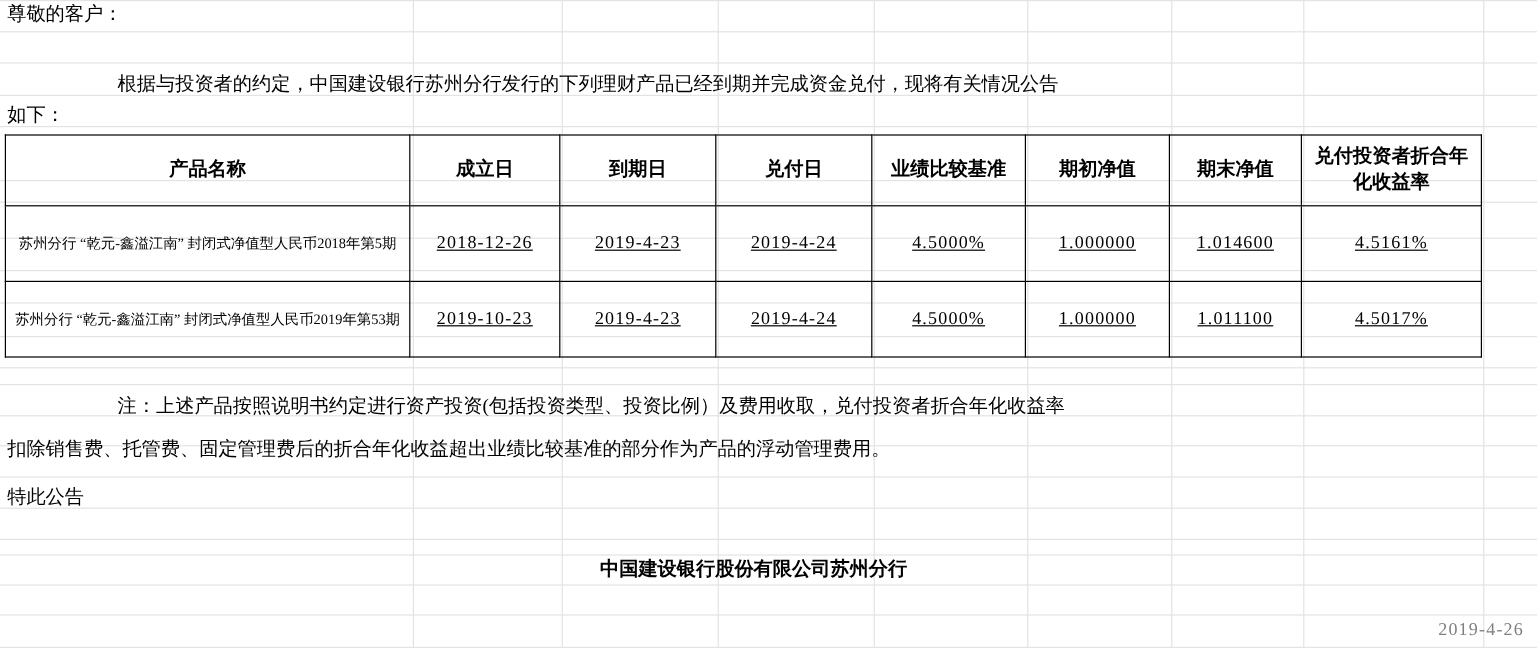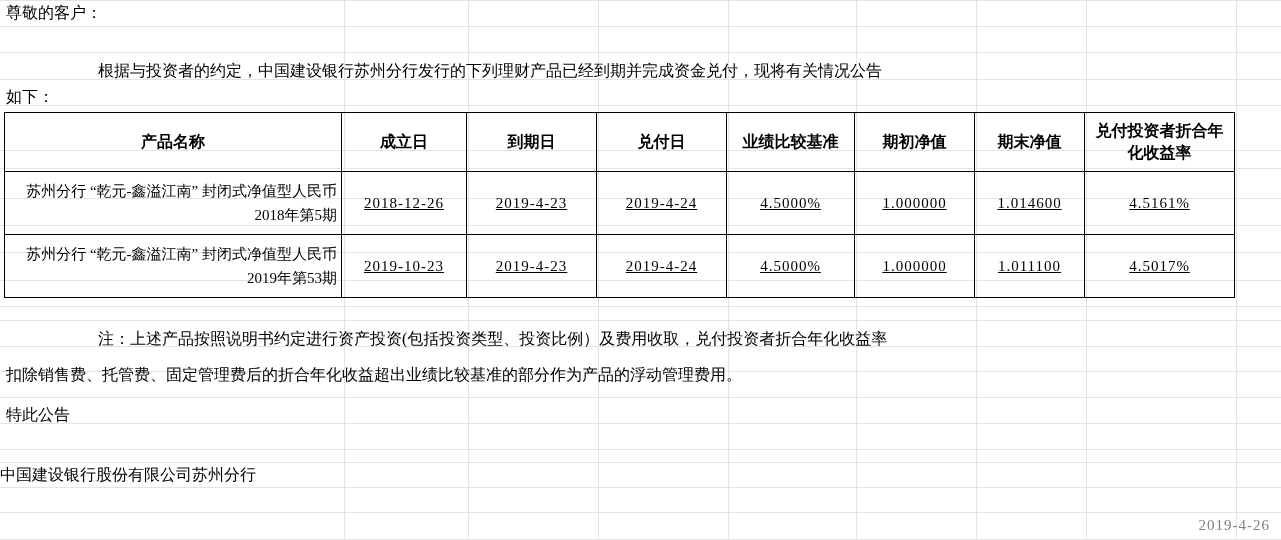--- a/index.html
+++ b/index.html
@@ -90,22 +90,22 @@
     text-align: center;
     height: 52px;
     font-size: 16px;
     line-height: 22px;
   }
   table.main td {
     height: 56px;
     line-height: 24px;
   }
   td.prodname {
-    text-align: right;
-    font-size: 15px;
+    text-align: center;
+    font-size: 12px;
     letter-spacing: 0px;
   }
   td.num {
     text-align: center;
     font-family: "Liberation Serif", "DejaVu Serif", serif;
     letter-spacing: 1px;
     font-size: 15px;
     text-decoration: underline;
   }
 
@@ -126,23 +126,24 @@
   .note3 {
     left: 6px;
     top: 402px;
     font-size: 16px;
     line-height: 26px;
   }
   .signature {
     left: 0px;
     top: 462px;
     width: 1256px;
-    text-align: left;
-    font-size: 16px;
-    line-height: 26px;
+    text-align: center;
+    font-size: 16px;
+    line-height: 26px;
+    font-weight: bold;
   }
   .sigdate {
     left: 0px;
     top: 514px;
     width: 1270px;
     text-align: right;
     font-size: 15px;
     line-height: 22px;
     letter-spacing: 1px;
     color: #808080;

